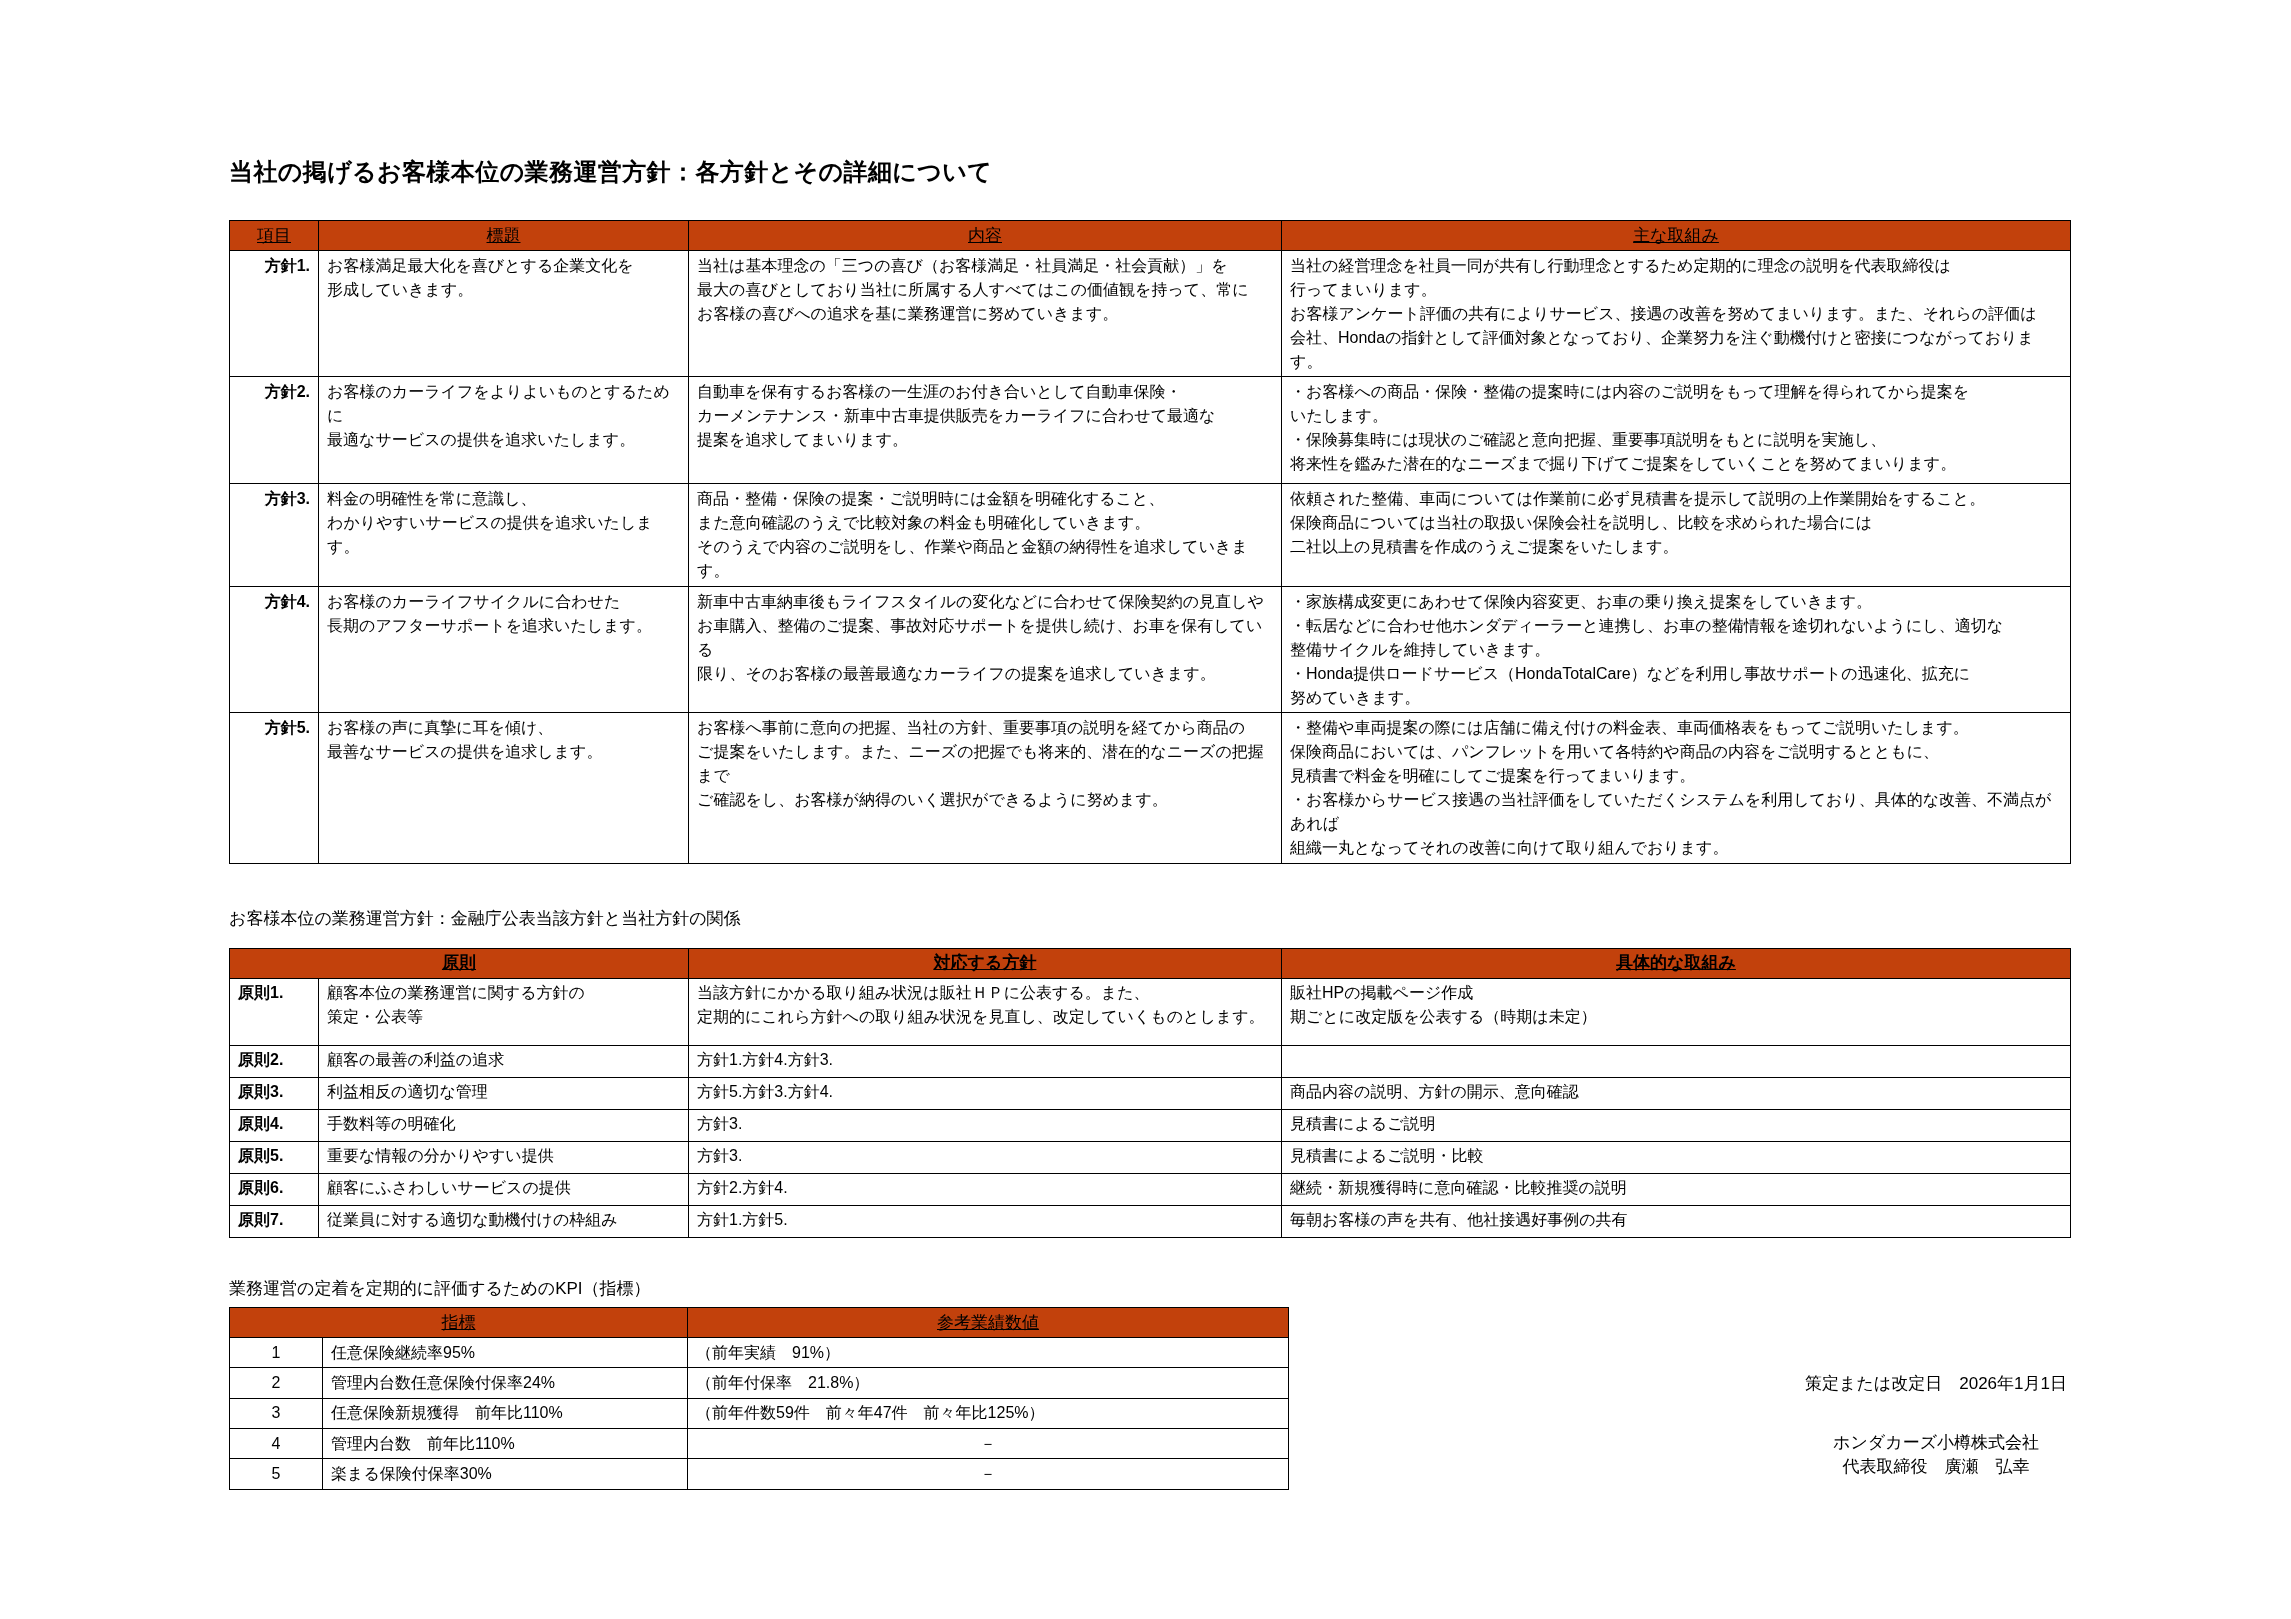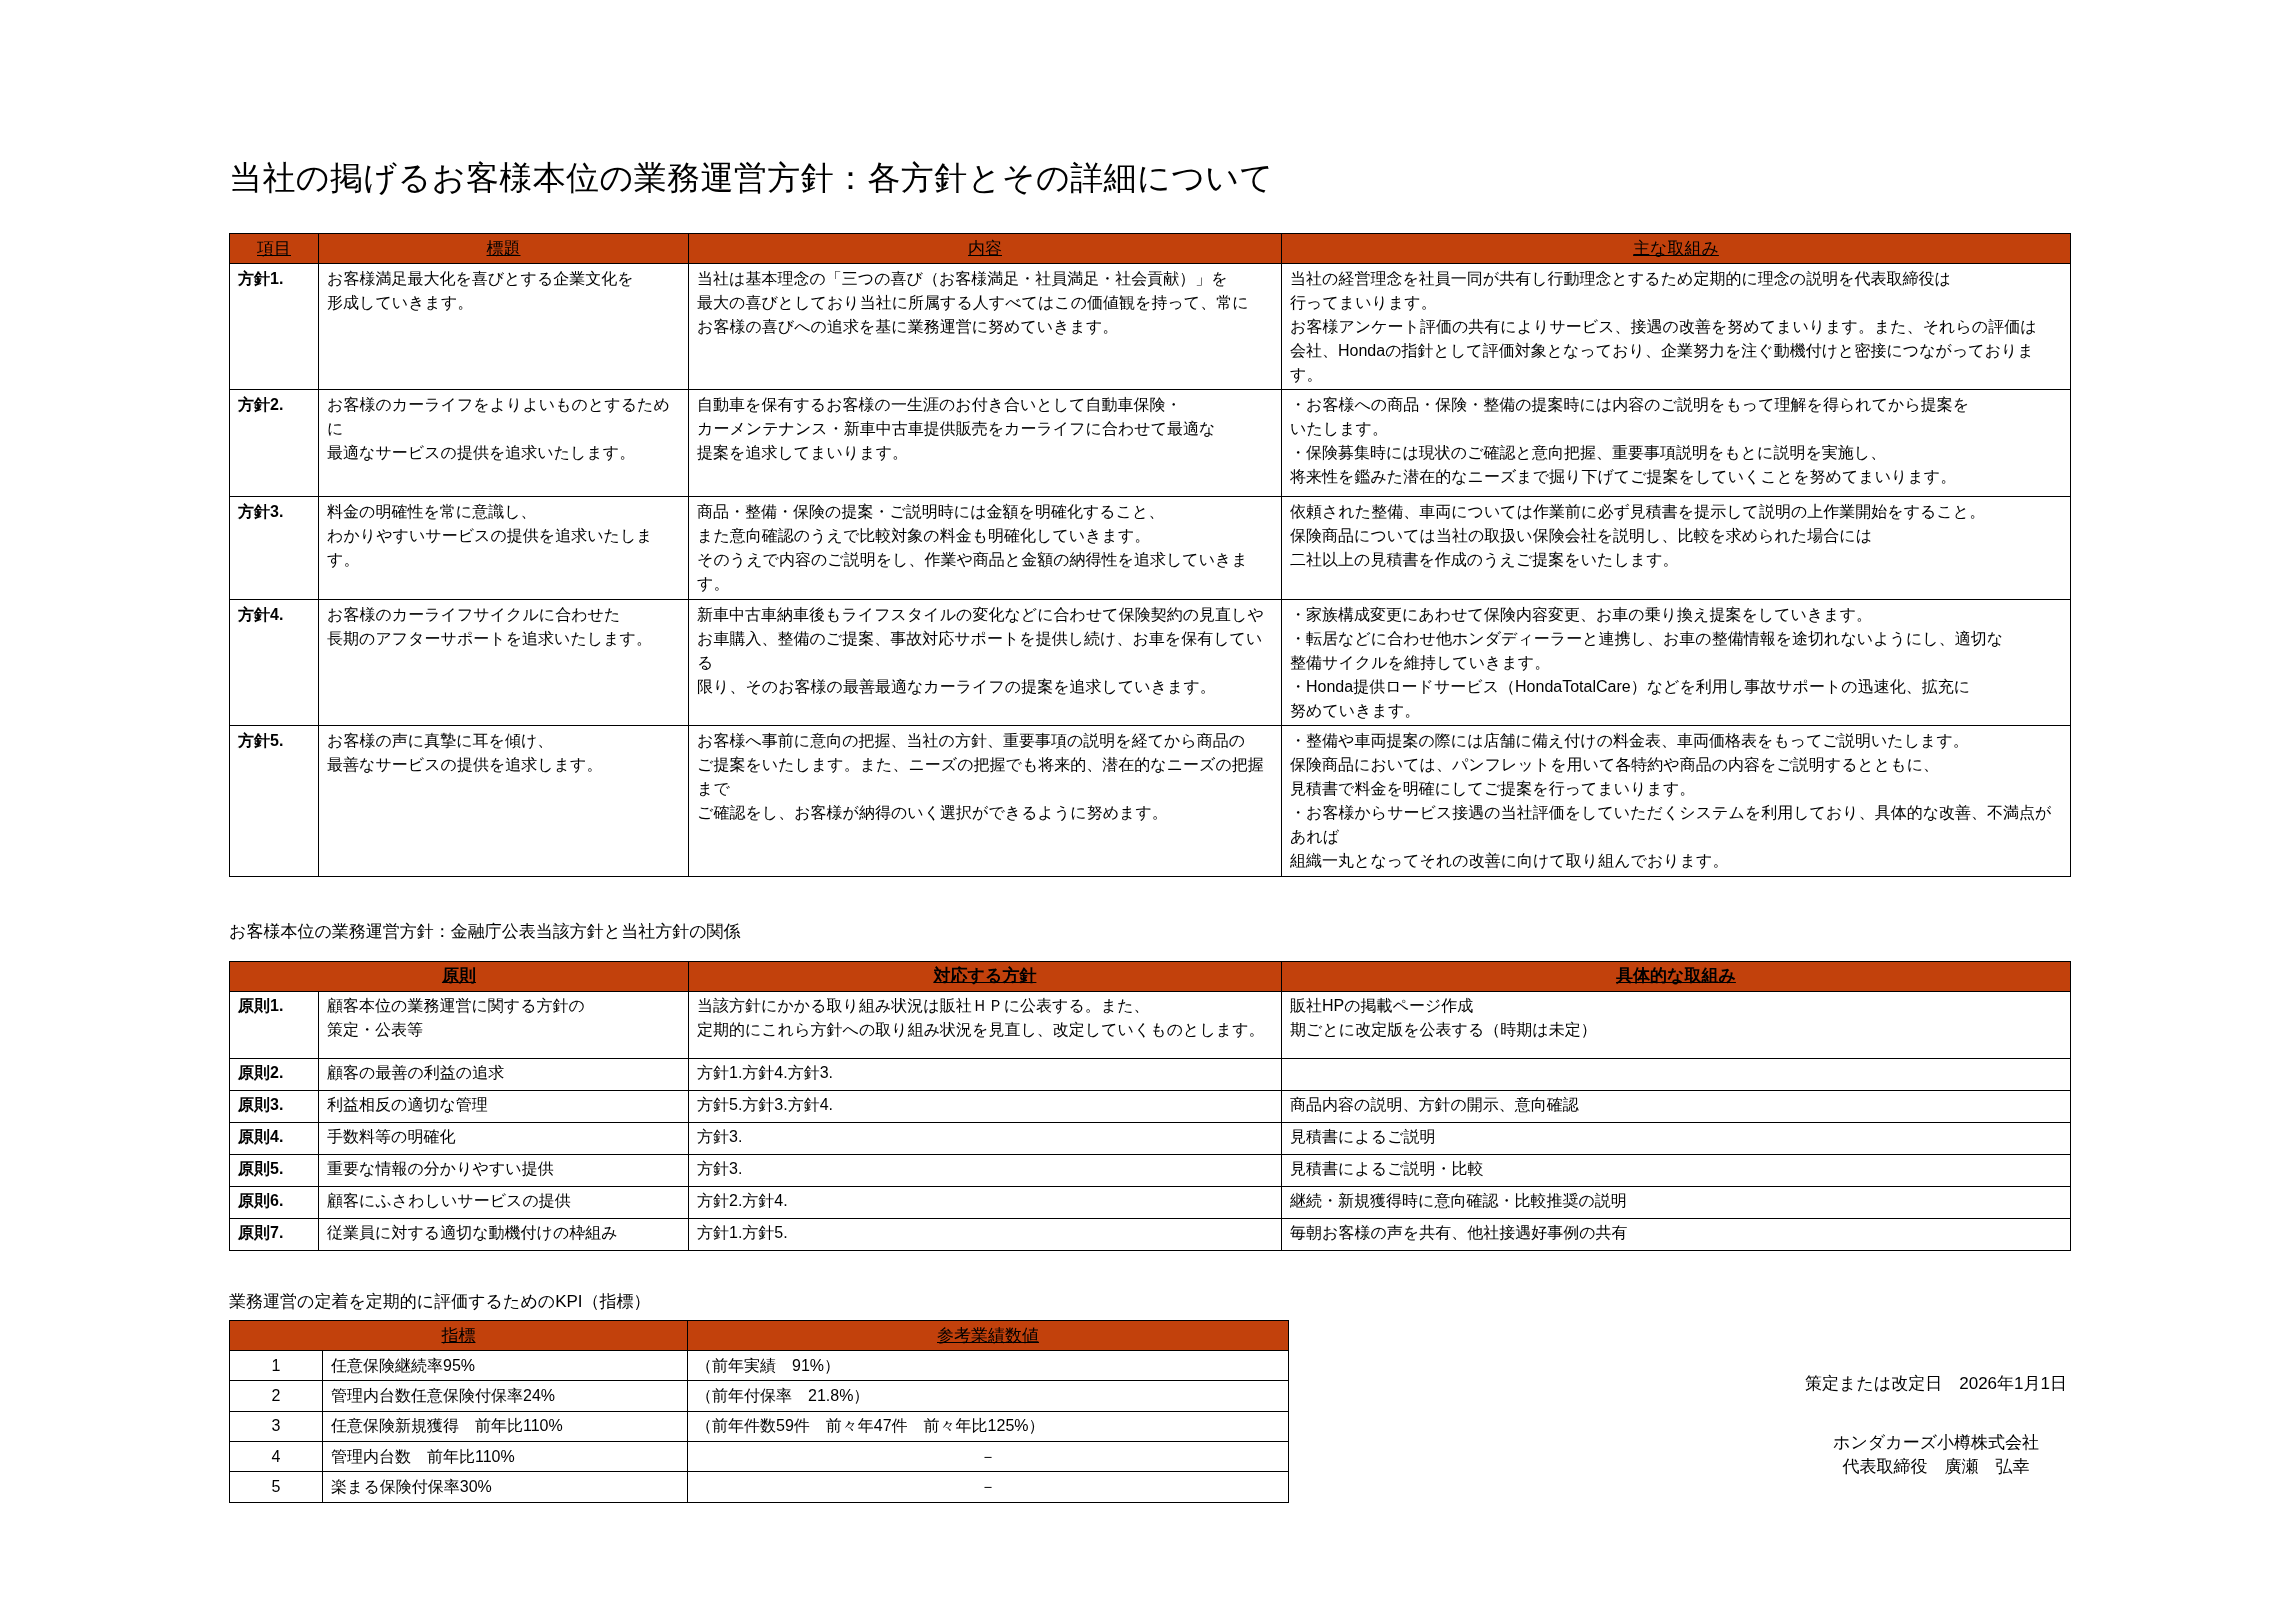--- a/index.html
+++ b/index.html
@@ -12,22 +12,22 @@
     width: 2291px;
     height: 1619px;
     background: #fff;
     overflow: hidden;
     box-sizing: border-box;
   }
   .content {
     padding: 156px 0 0 229px;
   }
   .doc-title {
-    font-size: 33px;
-    font-weight: normal;
+    font-size: 24px;
+    font-weight: bold;
     margin: 0 0 32px 0;
     letter-spacing: 0.4px;
   }
   table {
     border-collapse: collapse;
     table-layout: fixed;
   }
   table.grid { border: 1.8px solid #000; }
   .grid th, .grid td {
     border-left: 0.9px solid #000;
@@ -47,21 +47,21 @@
     font-weight: normal;
     font-size: 17px;
     padding: 1.8px 3.6px;
     text-decoration: underline;
   }
   .grid th.bold { font-weight: bold; }
   .pre { white-space: pre-line; }
   .item-label {
     font-weight: bold;
     font-size: 17px;
-    text-align: left;
+    text-align: right;
     vertical-align: middle;
     margin-top: 37px;
   }
   .item-label-top {
     font-weight: bold;
     font-size: 17px;
     text-align: left;
     vertical-align: top;
     padding-left: 3.6px;
   }

